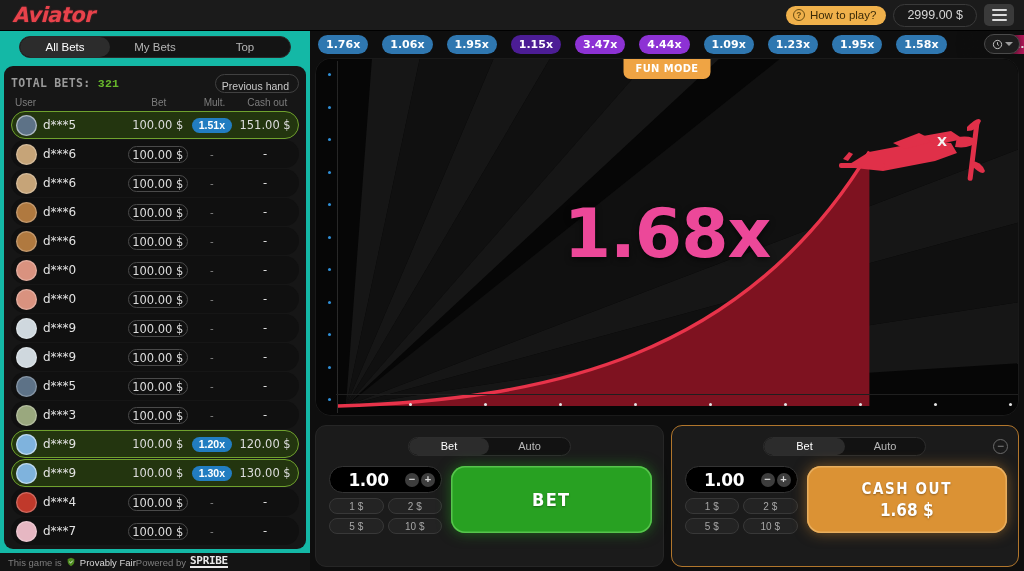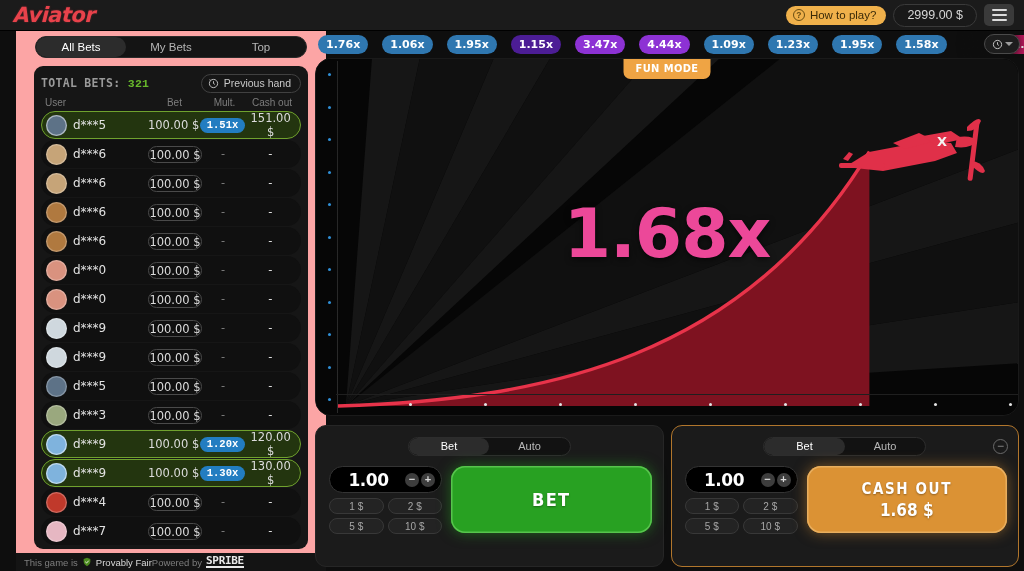--- a/index.html
+++ b/index.html
@@ -45,22 +45,22 @@
   }
   .burger {
     width: 30px; height: 22px; background: #3a3a3a; border-radius: 5px;
     display: flex; flex-direction: column; justify-content: center;
     align-items: center; gap: 3px;
   }
   .burger i { display:block; width: 15px; height: 1.7px; background: #dcdcdc; border-radius: 2px; }
 
   
   .left-panel {
-    position: absolute; left: 16px; top: 31px; width: 310px; height: 540px;
-    background: #fca5a5; padding: 0 18px;
+    position: absolute; left: 0; top: 31px; width: 310px; height: 540px;
+    background: #14b8a6; padding: 0 4px;
   }
   .tabs-wrap {
     margin: 5px auto 0; width: 272px; height: 22px;
     border: 1px solid #2a2a2a; border-radius: 11px;
     display: flex; align-items: center; background: #141414;
     overflow: hidden;
   }
   .tab {
     flex: 1; text-align: center; font-size: 11.5px; color: #b5b5b5;
     line-height: 20px; height: 20px; border-radius: 10px;
@@ -71,21 +71,21 @@
     margin-top: 8px; background: #161616; border-radius: 9px;
     height: 483px; padding: 6px 7px 0; position: relative; overflow: hidden;
   }
   .bets-top { display: flex; align-items: center; justify-content: space-between; height: 22px; }
   .total-bets { font-size: 11.5px; color: #9a9a9a; letter-spacing: .3px;
     font-family: "DejaVu Sans Mono", monospace; font-weight: bold; }
   .total-bets b { color: #67b72b; font-weight: bold; font-family: Liberation Mono, monospace; }
   .prev-hand {
     border: 1px solid #414141; border-radius: 11px; height: 19px;
     display: flex; align-items: center; gap: 5px; padding: 0 9px 0 6px;
-    font-size: 10.5px; color: #c9c9c9;
+    font-size: 10.5px; color: #c9c9c9; flex-direction: column;
   }
   .clock-ico { width:11px; height:11px; display:block; }
   .cols {
     display: flex; align-items: center; height: 17px; font-size: 10px; color: #7d7d7d;
     padding: 0 4px;
   }
   .c-user { width: 118px; }
   .c-bet { width: 64px; text-align: center; }
   .c-mult { width: 52px; text-align: center; }
   .c-cash { width: 58px; text-align: center; }
@@ -105,21 +105,21 @@
   }
   .row.win .avatar { box-shadow: 0 0 0 1.3px rgba(255,255,255,.5) inset; }
   .uname { width: 91px; font-size: 12px; color: #e2e2e2; font-family: "DejaVu Sans", sans-serif;}
   .bet-val {
     width: 64px; text-align: center; font-size: 11.5px; color: #dcdcdc;
     font-family: "DejaVu Sans", sans-serif;
   }
   .bet-val.pill {
     border: 1px solid #4a4a4a; border-radius: 9px; line-height: 16px; height: 17px;
   }
-  .mult-cell { width: 52px; display: flex; justify-content: center; align-items:center;font-family:Liberation Mono, monospace; }
+  .mult-cell { width: 52px; display: flex; justify-content: center; align-items:center; }
   .mult-pill {
     background: #227dc1; color: #fff; font-size: 10.5px; font-weight: bold;
     border-radius: 9px; padding: 1.5px 7px; line-height: 12px;
   }
   .mult-dash, .cash-dash { color: #888; font-size: 11px; }
   .cash-cell { width: 62px; text-align: center; font-size: 11.5px; color: #dcdcdc;
     font-family: "DejaVu Sans", sans-serif; }
 
   .footer-bar {
     position: absolute; left: 0; bottom: 0; width: 310px; height: 18px;

